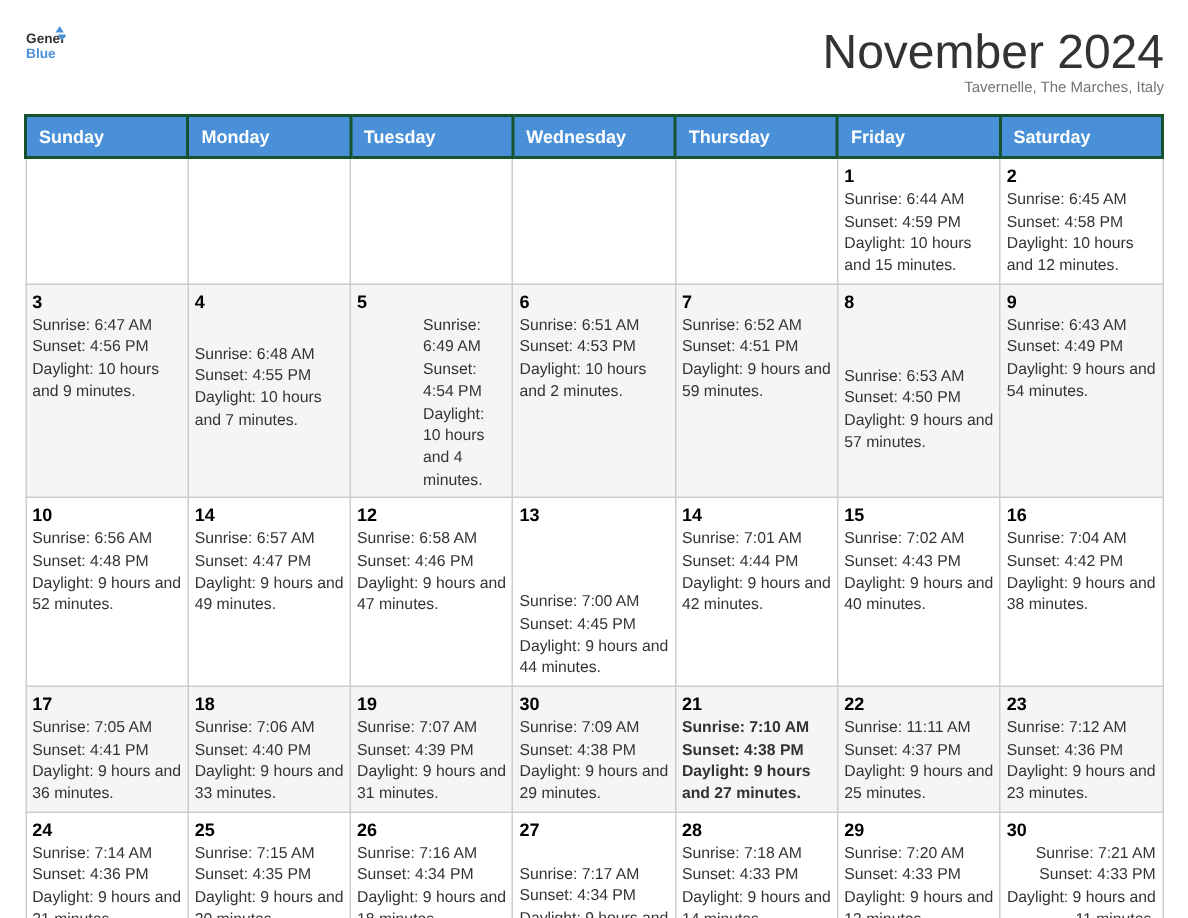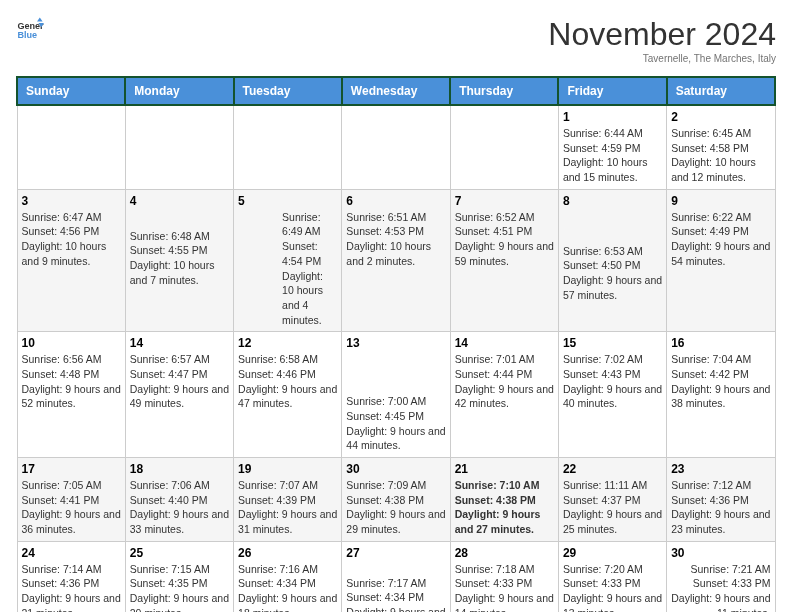--- a/index.html
+++ b/index.html
@@ -160,21 +160,21 @@
 Daylight: 9 hours and 59 minutes.</div>
         </td>
         <td>
           <div class="day-num">8</div>
           <div class="day-info" style="white-space: pre-line; margin-top: 36px;">Sunrise: 6:53 AM
 Sunset: 4:50 PM
 Daylight: 9 hours and 57 minutes.</div>
         </td>
         <td>
           <div class="day-num">9</div>
-          <div class="day-info" style="white-space: pre-line;">Sunrise: 6:22 AM
+          <div class="day-info" style="white-space: pre-line;">Sunrise: 6:43 AM
 Sunset: 4:49 PM
 Daylight: 9 hours and 54 minutes.</div>
         </td>
       </tr>
       <tr>
         <td>
           <div class="day-num">10</div>
           <div class="day-info" style="white-space: pre-line;">Sunrise: 6:56 AM
 Sunset: 4:48 PM
 Daylight: 9 hours and 52 minutes.</div>

